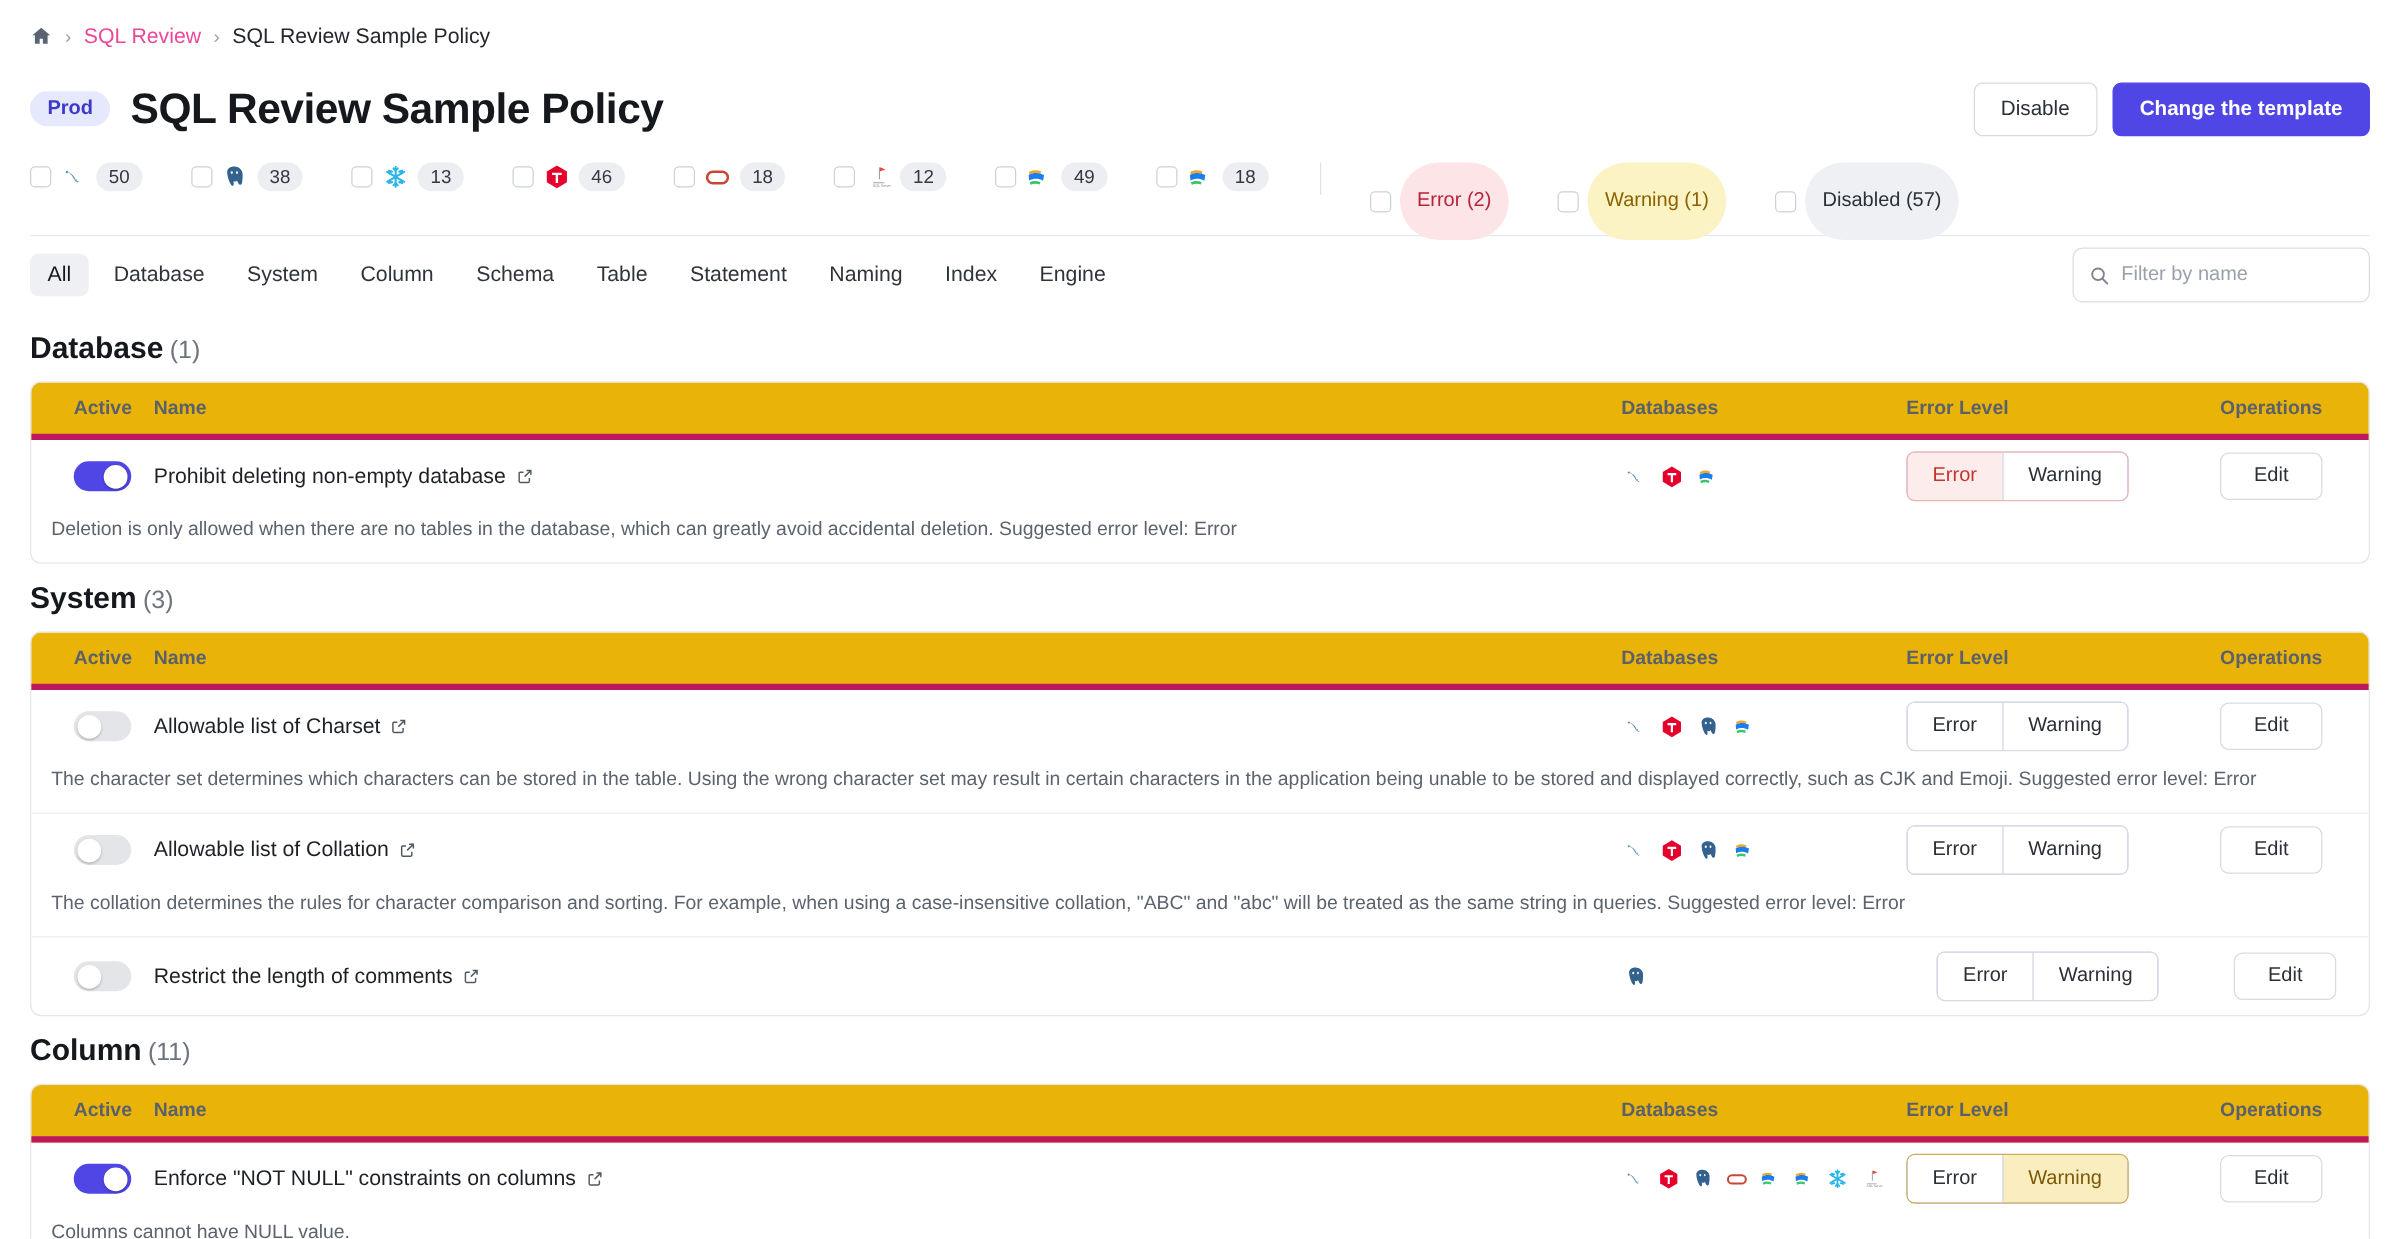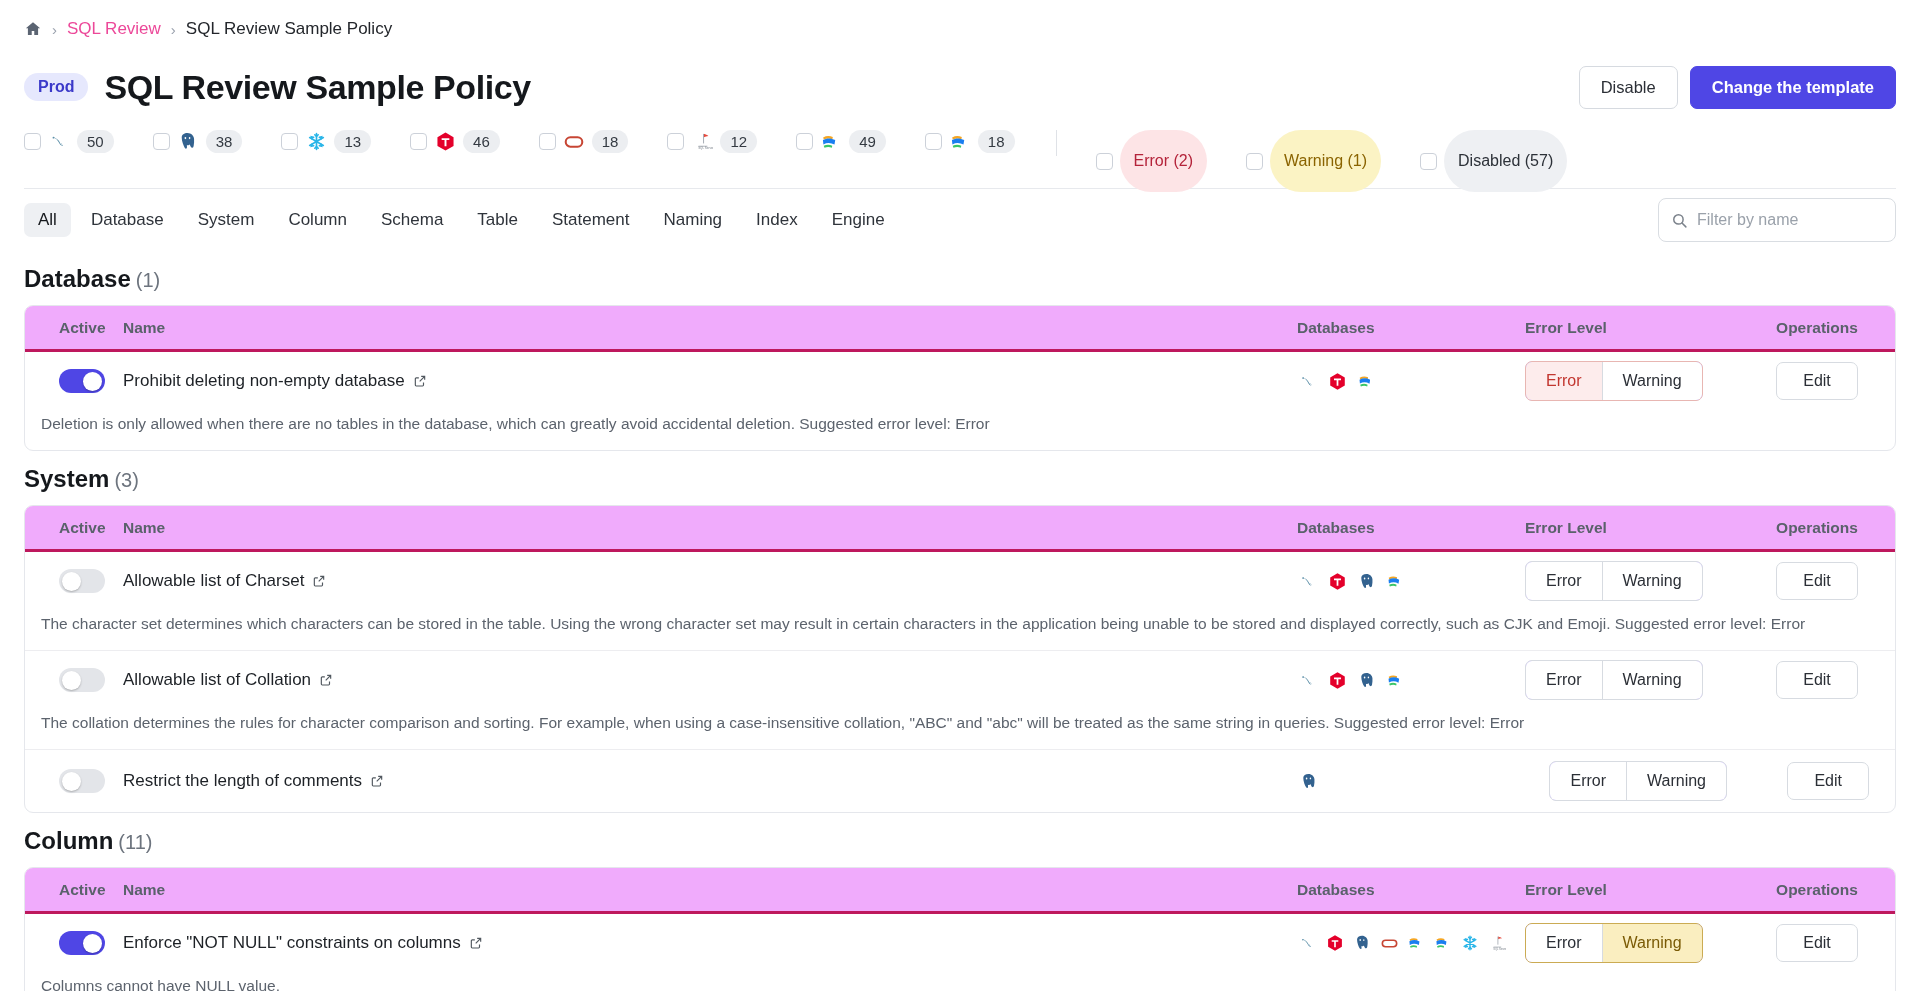--- a/index.html
+++ b/index.html
@@ -97,22 +97,22 @@
   .section { margin-top: 6px; }
   .section-head { font-size: 24px; font-weight: 700; color: #15181c; margin: 14px 0 12px; }
   .section-head .cnt { font-size: 20px; font-weight: 400; color: #6d747e; margin-left: 5px; }
 
   .table {
     border: 1px solid #e5e7ec; border-radius: 9px;
     overflow: hidden; background: #fff;
   }
   .thead {
     display: flex; align-items: center;
-    background: #f0abfc; height: 46px;
-    border-bottom: 3px solid #be185d;
+    background: #eab308; height: 46px;
+    border-bottom: 5px solid #be185d;
     font-size: 15.5px; color: #5a616b; font-weight: 600;
   }
   .row-main { display: flex; align-items: center; min-height: 58px; }
   .row-desc {
     font-size: 15.5px; color: #5c636d;
     padding: 2px 16px 14px 16px; line-height: 1.55;
   }
   .rule-block { border-bottom: 1px solid #ededf0; }
   .rule-block:last-child { border-bottom: none; }
 

